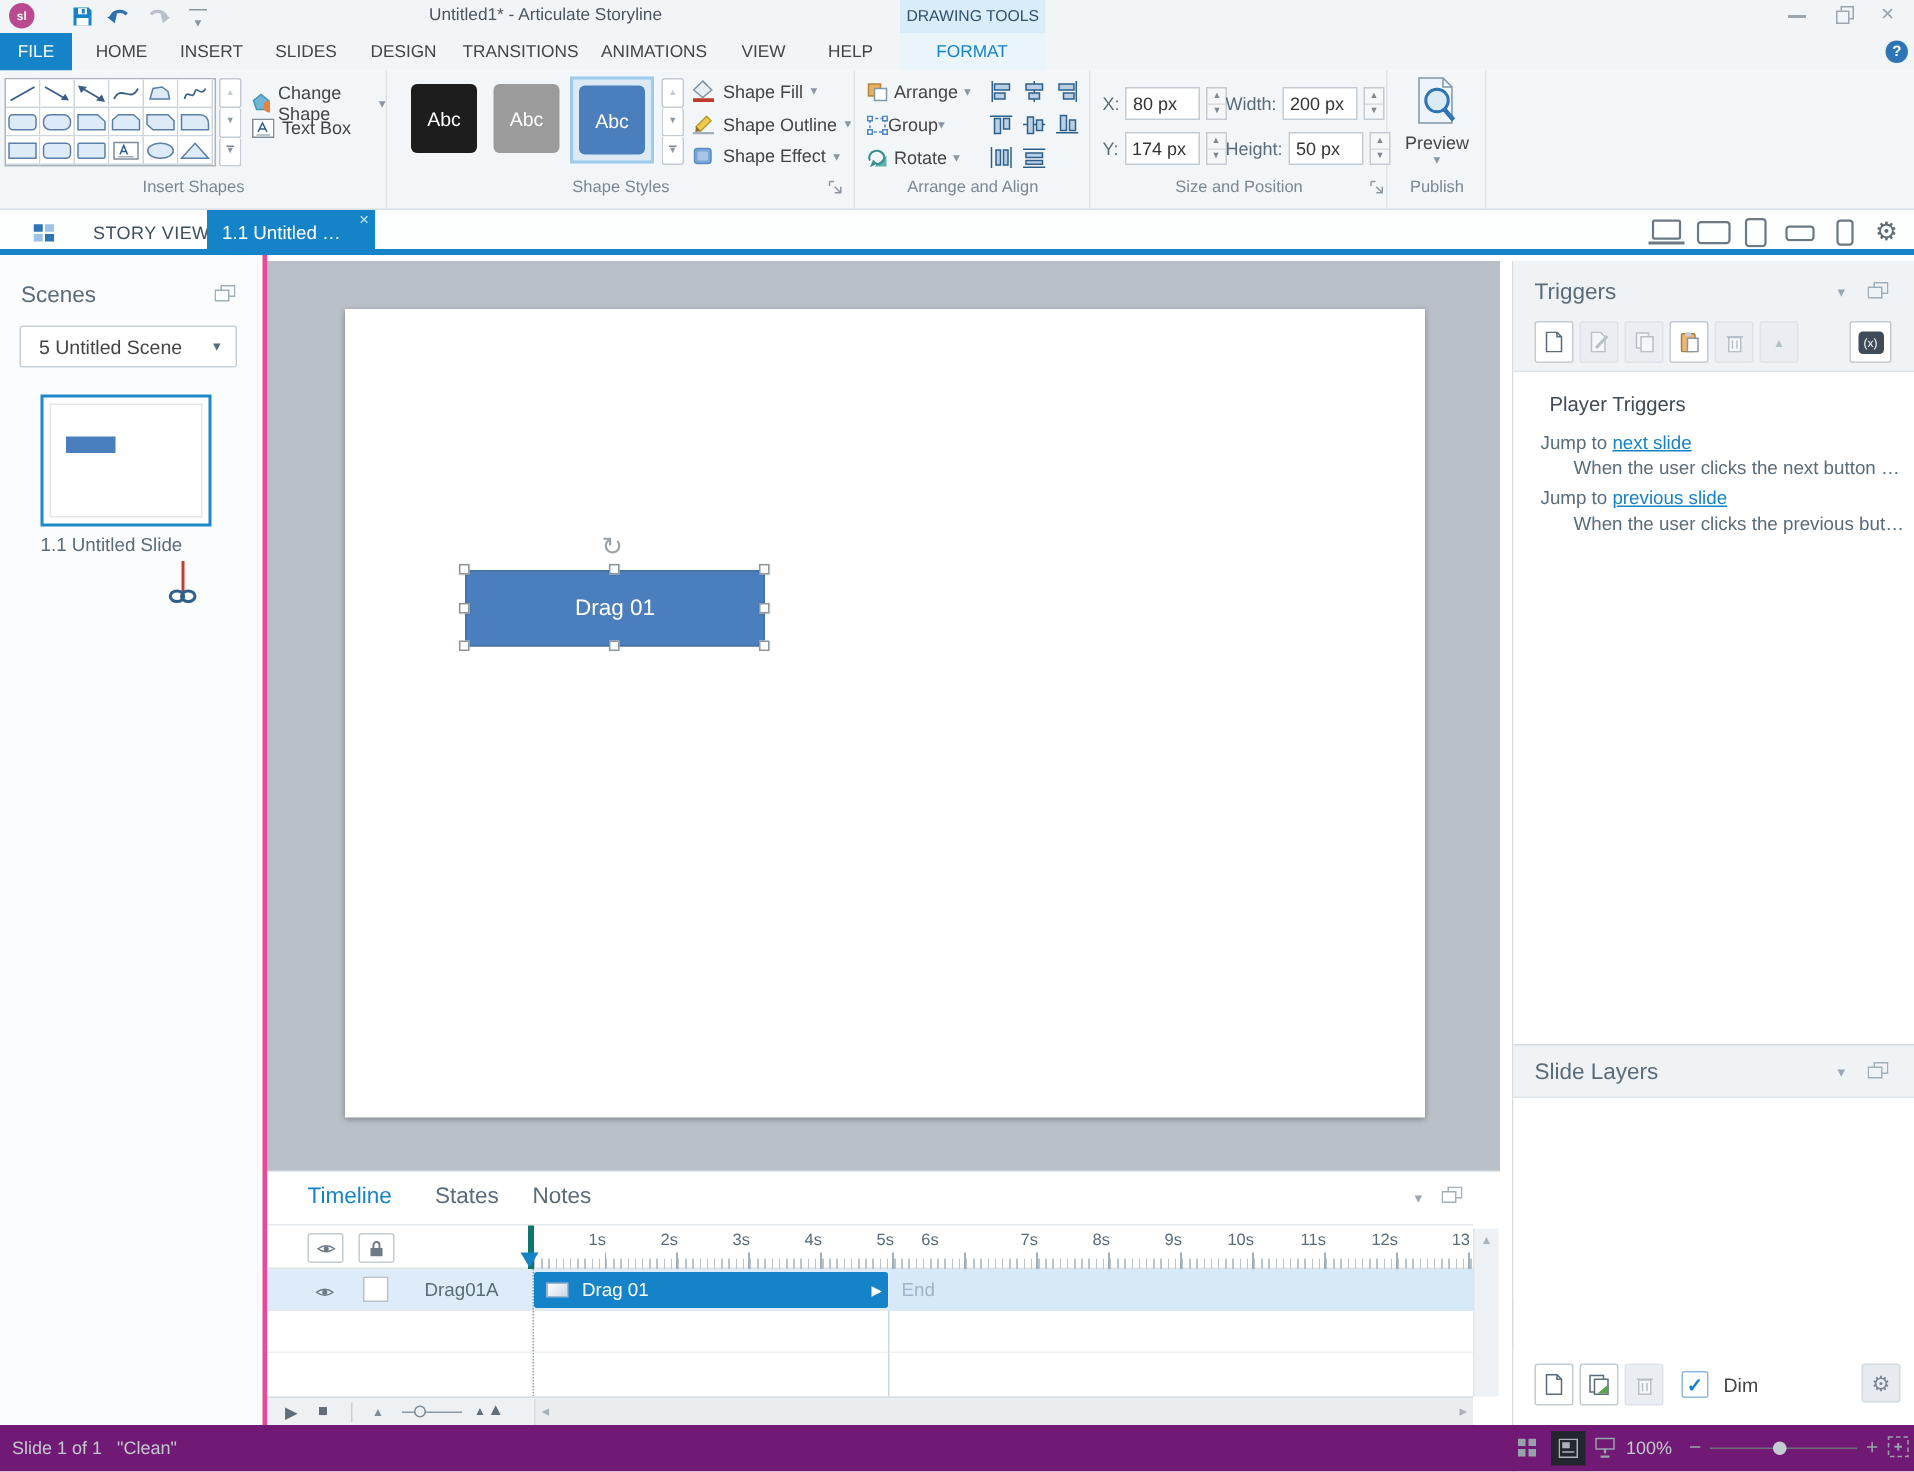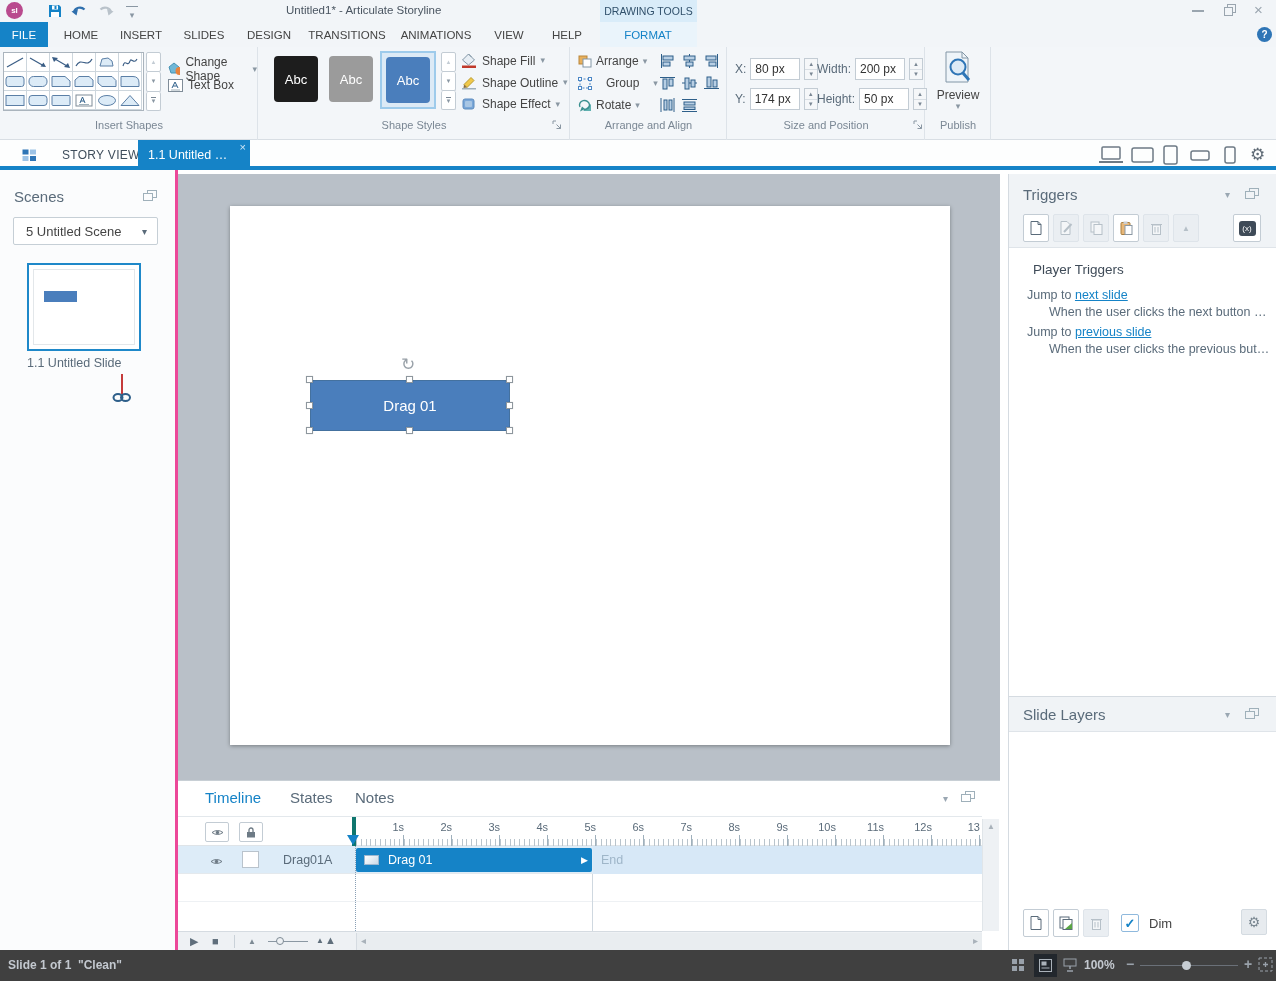--- a/index.html
+++ b/index.html
@@ -264,21 +264,21 @@
 
     <div class="abs" style="left:570px;top:0;width:157px;height:93px;border-right:1px solid #dde3e9;">
       <div class="abs" style="left:8px;top:7px;display:flex;align-items:center;gap:4px;">
         <svg width="14" height="13">
             <rect x="1" y="1" width="8" height="8" fill="#e8b05c" stroke="#b9853a"></rect>
             <rect x="5" y="4" width="8" height="8" fill="#fff" stroke="#8296a6"></rect>
           </svg>
         <span style="font-size:12px;">Arrange</span>
         <span class="glyph">▾</span>
       </div>
-      <div class="abs" style="left:8px;top:29px;display:flex;align-items:center;gap:14px;">
+      <div class="abs" style="left:8px;top:29px;display:flex;align-items:center;gap:0;">
         <svg width="14" height="13">
             <rect x="2" y="2" width="10" height="9" fill="none" stroke="#4a86c5" stroke-dasharray="2 1.5"></rect>
             <rect x="0.5" y="0.5" width="3" height="3" fill="#fff" stroke="#4a86c5"></rect>
             <rect x="10.5" y="0.5" width="3" height="3" fill="#fff" stroke="#4a86c5"></rect>
             <rect x="0.5" y="9.5" width="3" height="3" fill="#fff" stroke="#4a86c5"></rect>
             <rect x="10.5" y="9.5" width="3" height="3" fill="#fff" stroke="#4a86c5"></rect>
           </svg>
         <span style="font-size:12px;">Group</span>
         <span class="glyph">▾</span>
       </div>
@@ -493,21 +493,21 @@
             <path d="M3 5 V3 a2 2 0 0 1 4 0 V5" fill="none" stroke="#6d7a85" stroke-width="1.3"></path>
           </svg>
       </div>
 
       <div class="abs" style="left:174px;top:0;width:630px;height:30px;border-left:4px solid #0f766e;">
         <span class="rlabel" style="left:0;top:4px;">1s</span>
         <span class="rlabel" style="left:48px;top:4px;">2s</span>
         <span class="rlabel" style="left:96px;top:4px;">3s</span>
         <span class="rlabel" style="left:144px;top:4px;">4s</span>
         <span class="rlabel" style="left:192px;top:4px;">5s</span>
-        <span class="rlabel" style="left:240px;top:4px;">6s</span>
+        <span class="rlabel" style="left:240px;top:4px;text-align:center;">6s</span>
         <span class="rlabel" style="left:288px;top:4px;">7s</span>
         <span class="rlabel" style="left:336px;top:4px;">8s</span>
         <span class="rlabel" style="left:384px;top:4px;">9s</span>
         <span class="rlabel" style="left:432px;top:4px;">10s</span>
         <span class="rlabel" style="left:480px;top:4px;">11s</span>
         <span class="rlabel" style="left:528px;top:4px;">12s</span>
         <span class="rlabel" style="left:576px;top:4px;">13</span>
         <div class="abs tick-strip" style="left:0;top:22px;width:630px;height:7px;"></div>
         <div class="abs tick-strip-major" style="left:47px;top:18px;width:583px;height:11px;"></div>
       </div>
@@ -659,21 +659,21 @@
       <div class="abs" style="left:112px;top:15px;width:18px;height:18px;background:#fff;border:1px solid #8fb9dd;border-radius:2px;display:flex;align-items:center;justify-content:center;">
         <span style="color:#1583c7;font-size:13px;font-weight:bold;">✓</span>
       </div>
       <span class="abs" style="left:140px;top:17px;font-size:13px;color:#444;">Dim</span>
       <div class="btn abs" style="left:232px;top:10px;width:26px;height:26px;background:#e7ebef;border-color:#d4dbe1;">
         <span style="font-size:14px;color:#7a8791;">⚙</span>
       </div>
     </div>
   </div>
 
-  <div class="abs" style="left:0;top:950px;width:1276px;height:31px;background:#404040;color:#c3c8cf;font-weight:bold;">
+  <div class="abs" style="left:0;top:950px;width:1276px;height:31px;background:#701a75;color:#c3c8cf;">
     <span class="abs" style="left:8px;top:8px;font-size:12px;">Slide 1 of 1</span>
     <span class="abs" style="left:78px;top:8px;font-size:12px;">"Clean"</span>
     <div class="abs" style="left:1012px;top:9px;">
       <svg width="13" height="13">
           <rect x="0" y="0" width="5" height="5" fill="#99a1aa"></rect>
           <rect x="7" y="0" width="5" height="5" fill="#99a1aa"></rect>
           <rect x="0" y="7" width="5" height="5" fill="#99a1aa"></rect>
           <rect x="7" y="7" width="5" height="5" fill="#99a1aa"></rect>
         </svg>
     </div>

